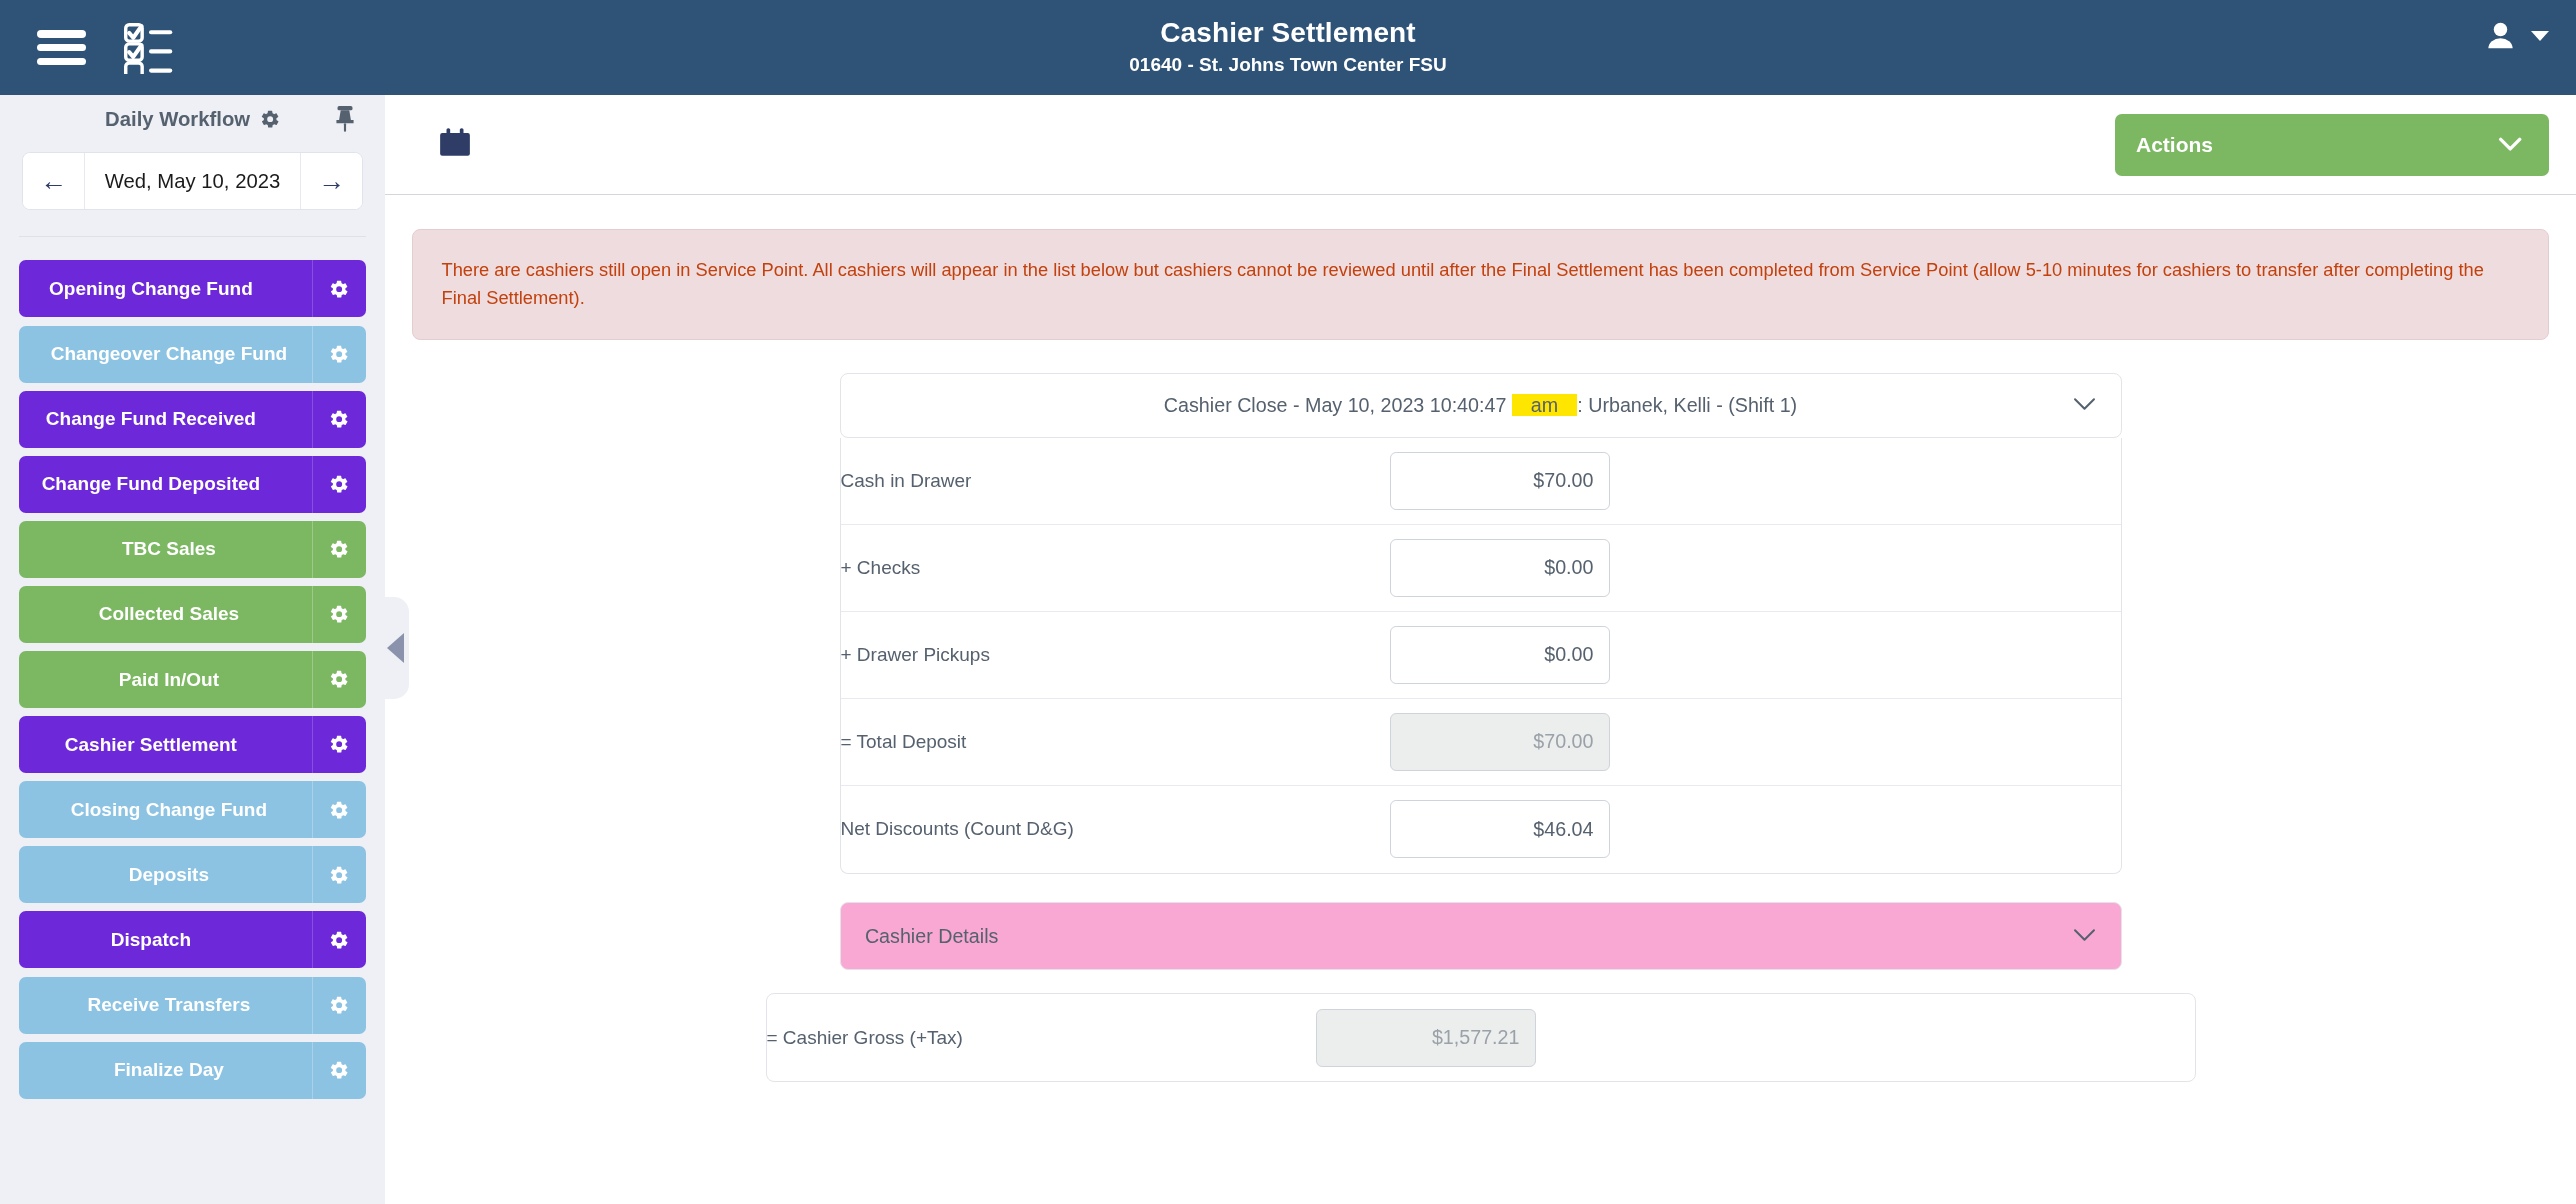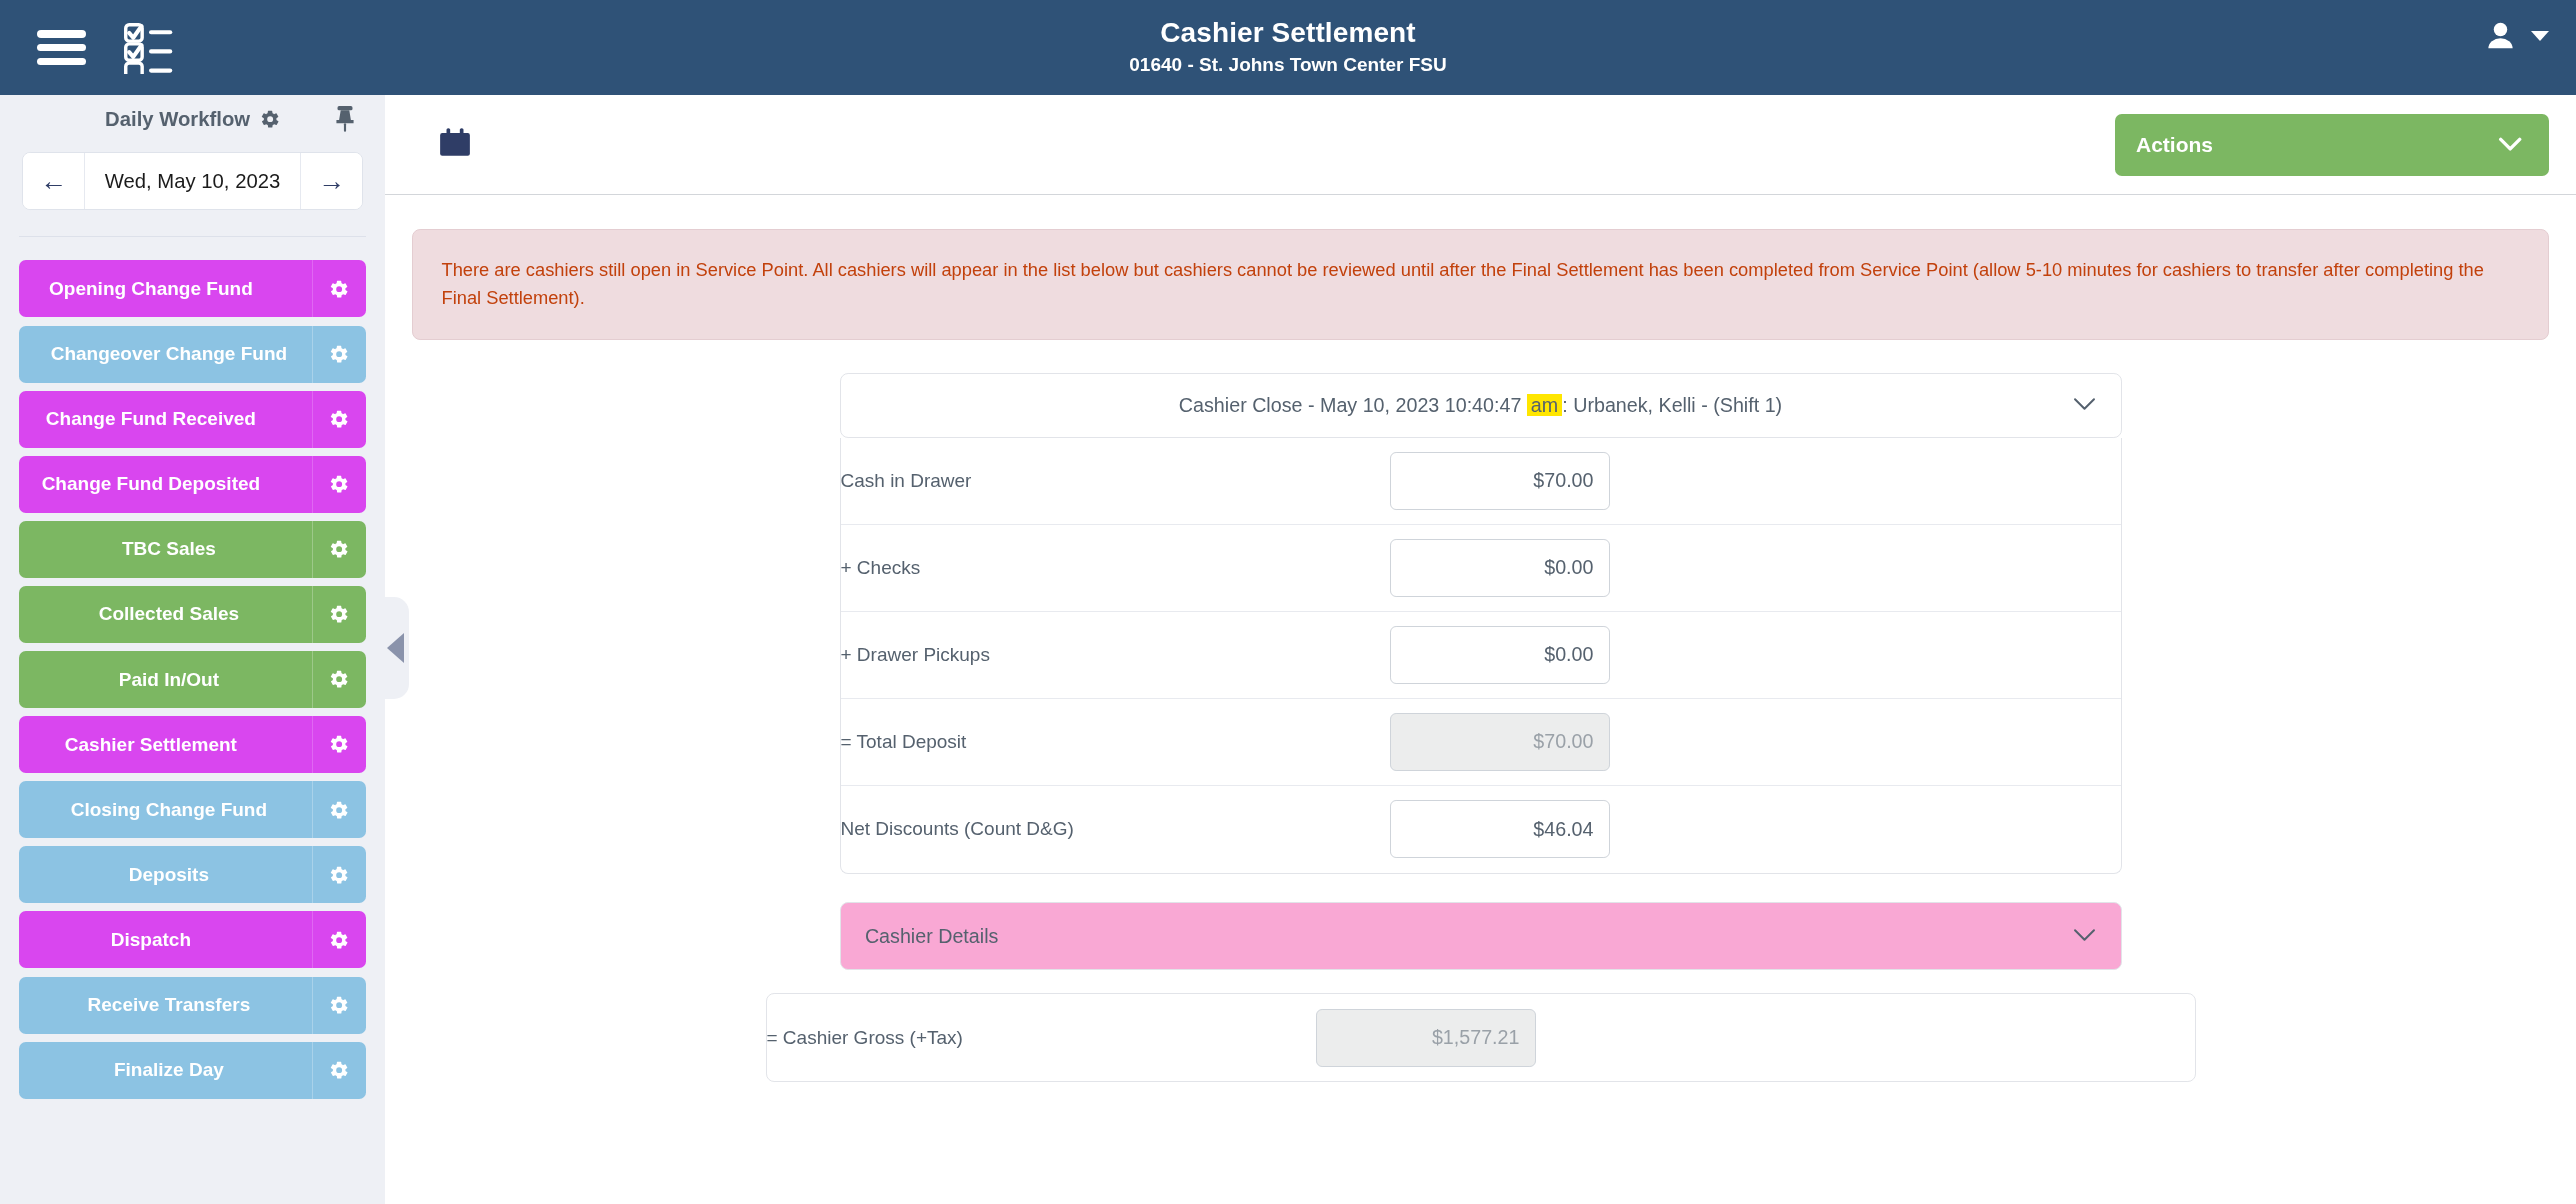--- a/index.html
+++ b/index.html
@@ -176,21 +176,21 @@
     padding-left: 6.8px;
   }
   .nav-item-gear {
     width: 54px;
     display: flex;
     align-items: center;
     justify-content: center;
     border-left: 1.4px solid rgba(255,255,255,0.25);
     cursor: pointer;
   }
-  .nav-item.blue   { background: #d946ef; gap: 36px; }
+  .nav-item.blue   { background: #6d28d9; gap: 36px; }
   .nav-item.lblue  { background: #8cc3e3; text-align: center; }
   .nav-item.green  { background: #7cb762; }
   .nav-item.blue .nav-item-gear  { border-left-color: rgba(255,255,255,0.18); }
 
   .collapse-handle {
     position: absolute;
     left: 385px;
     top: 597px;
     width: 24.4px;
     height: 102px;
@@ -279,21 +279,21 @@
   }
   .collapsible-header .title {
     font-size: 19.7px;
     color: #55616e;
   }
   .collapsible-header .chev {
     position: absolute;
     right: 24.4px; top: 50%;
     transform: translateY(-50%);
   }
-  .hl { background: #ffe600; padding: 0 4px; }
+  .hl { background: #ffe600; padding: 0 19px; }
 
   .field-card {
     border: 1.4px solid #e2e4e9;
     border-top: none;
     background: #ffffff;
     border-bottom-left-radius: 8.1px;
     border-bottom-right-radius: 8.1px;
   }
   .field-row {
     height: 87px;

